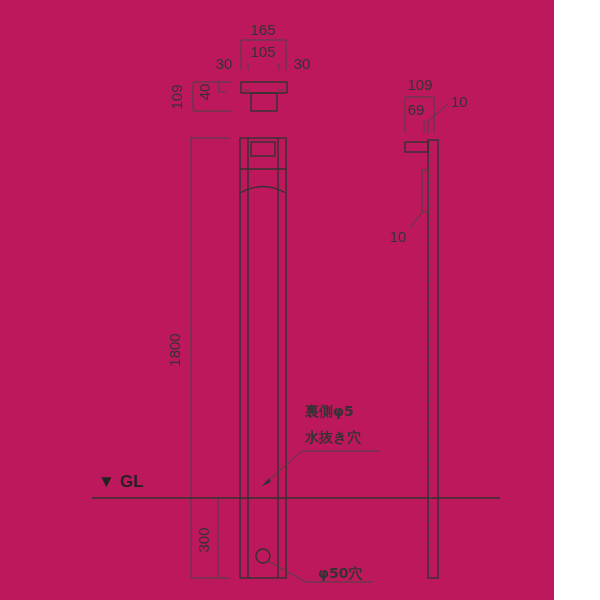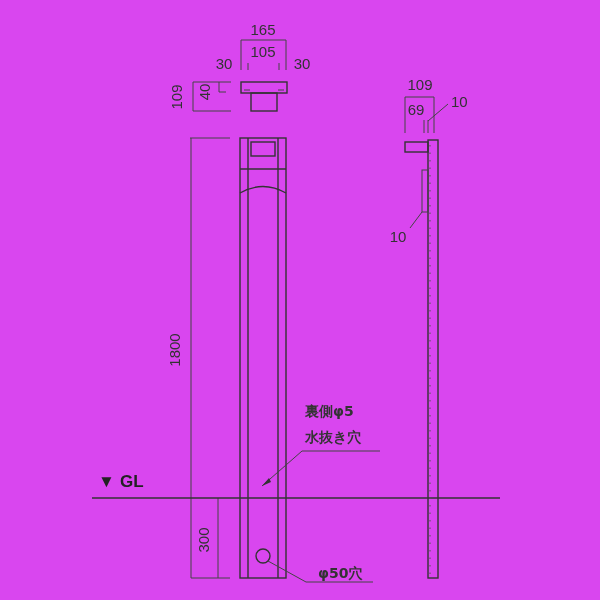--- a/index.html
+++ b/index.html
@@ -1,16 +1,16 @@
 <!DOCTYPE html>
 <html><head>
 <meta charset="utf-8">
 <style>
   html, body { margin: 0; padding: 0; background: #ffffff; }
-  #canvas { position: relative; width: 600px; height: 600px; background: #d946ef; overflow: hidden; }
+  #canvas { position: relative; width: 554px; height: 600px; background: #be185d; overflow: hidden; }
   svg { position: absolute; left: 0; top: 0; }
   .ln { stroke: #333333; stroke-width: 1.4; fill: none; }
   .thin { stroke: #444444; stroke-width: 1; fill: none; }
   .dots { stroke: #555555; stroke-width: 1; stroke-dasharray: 1.5 6; fill: none; }
   .t { font-family: "Liberation Sans", sans-serif; font-size: 15px; fill: #333333; }
   .tj { font-family: "DejaVu Sans", sans-serif; font-size: 14px; fill: #333333; font-weight: bold; }
   .tb { font-family: "Liberation Sans", sans-serif; font-size: 17px; fill: #222222; font-weight: bold; }
 </style>
 </head>
 <body>

